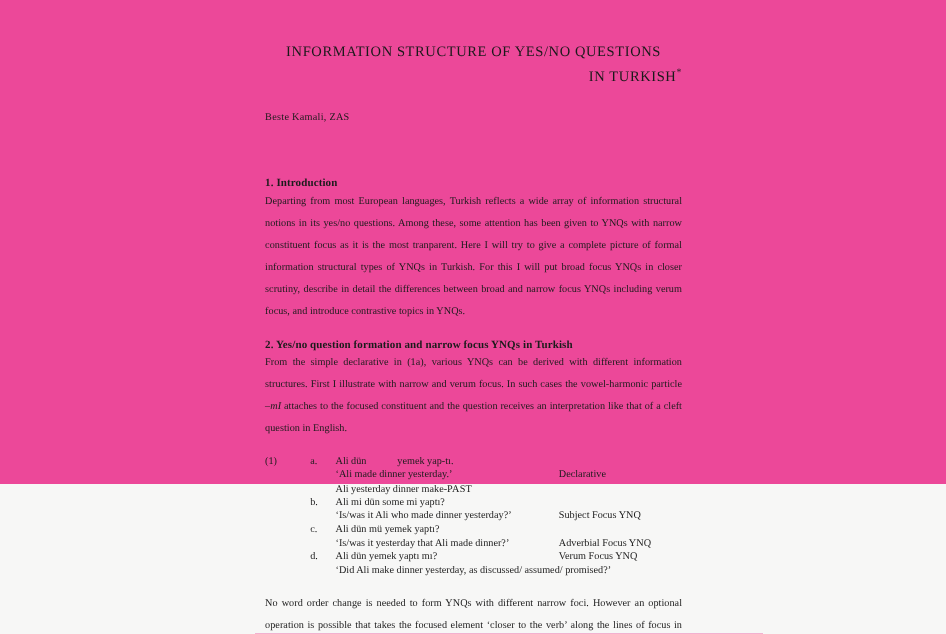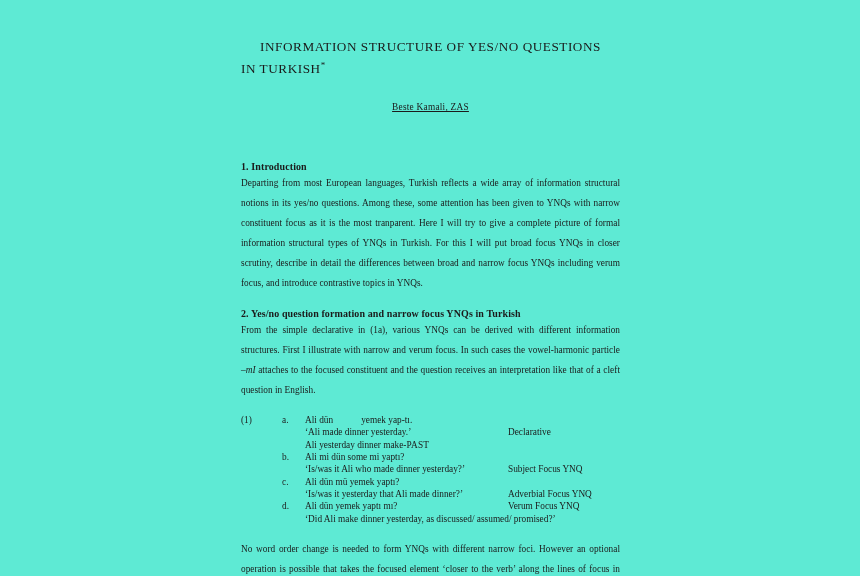--- a/index.html
+++ b/index.html
@@ -10,54 +10,53 @@
     width: 860px;
     height: 576px;
     background: #f7f7f6;
     font-family: "Liberation Serif", "DejaVu Serif", serif;
     color: #1b1b1b;
     overflow: hidden;
   }
   .page {
     position: relative;
     width: 860px;
-    height: 576px;
-    background: #5eead4;
+    height: 440px;
+    background: #ec4899;
   }
   .content {
     position: absolute;
     left: 241px;
     top: 0;
     width: 379px;
   }
   
   .title {
     text-align: center;
     font-size: 13.2px;
     letter-spacing: 0.55px;
     line-height: 18px;
     margin-top: 38px;
     color: #1a1a1a;
   }
   .title-line2 {
-    text-align: left;
+    text-align: right;
     font-size: 13.2px;
     letter-spacing: 0.55px;
     line-height: 18px;
   }
   .sup-star {
     font-size: 9px;
     vertical-align: super;
   }
   .author {
-    text-align: center;
+    text-align: left;
     font-size: 9.3px;
     margin-top: 24px;
     letter-spacing: 0.25px;
-    text-decoration: underline;
   }
   
   .sec-heading {
     font-size: 10px;
     font-weight: bold;
     margin-top: 0;
     margin-bottom: 1px;
     letter-spacing: 0.1px;
   }
   .para {

